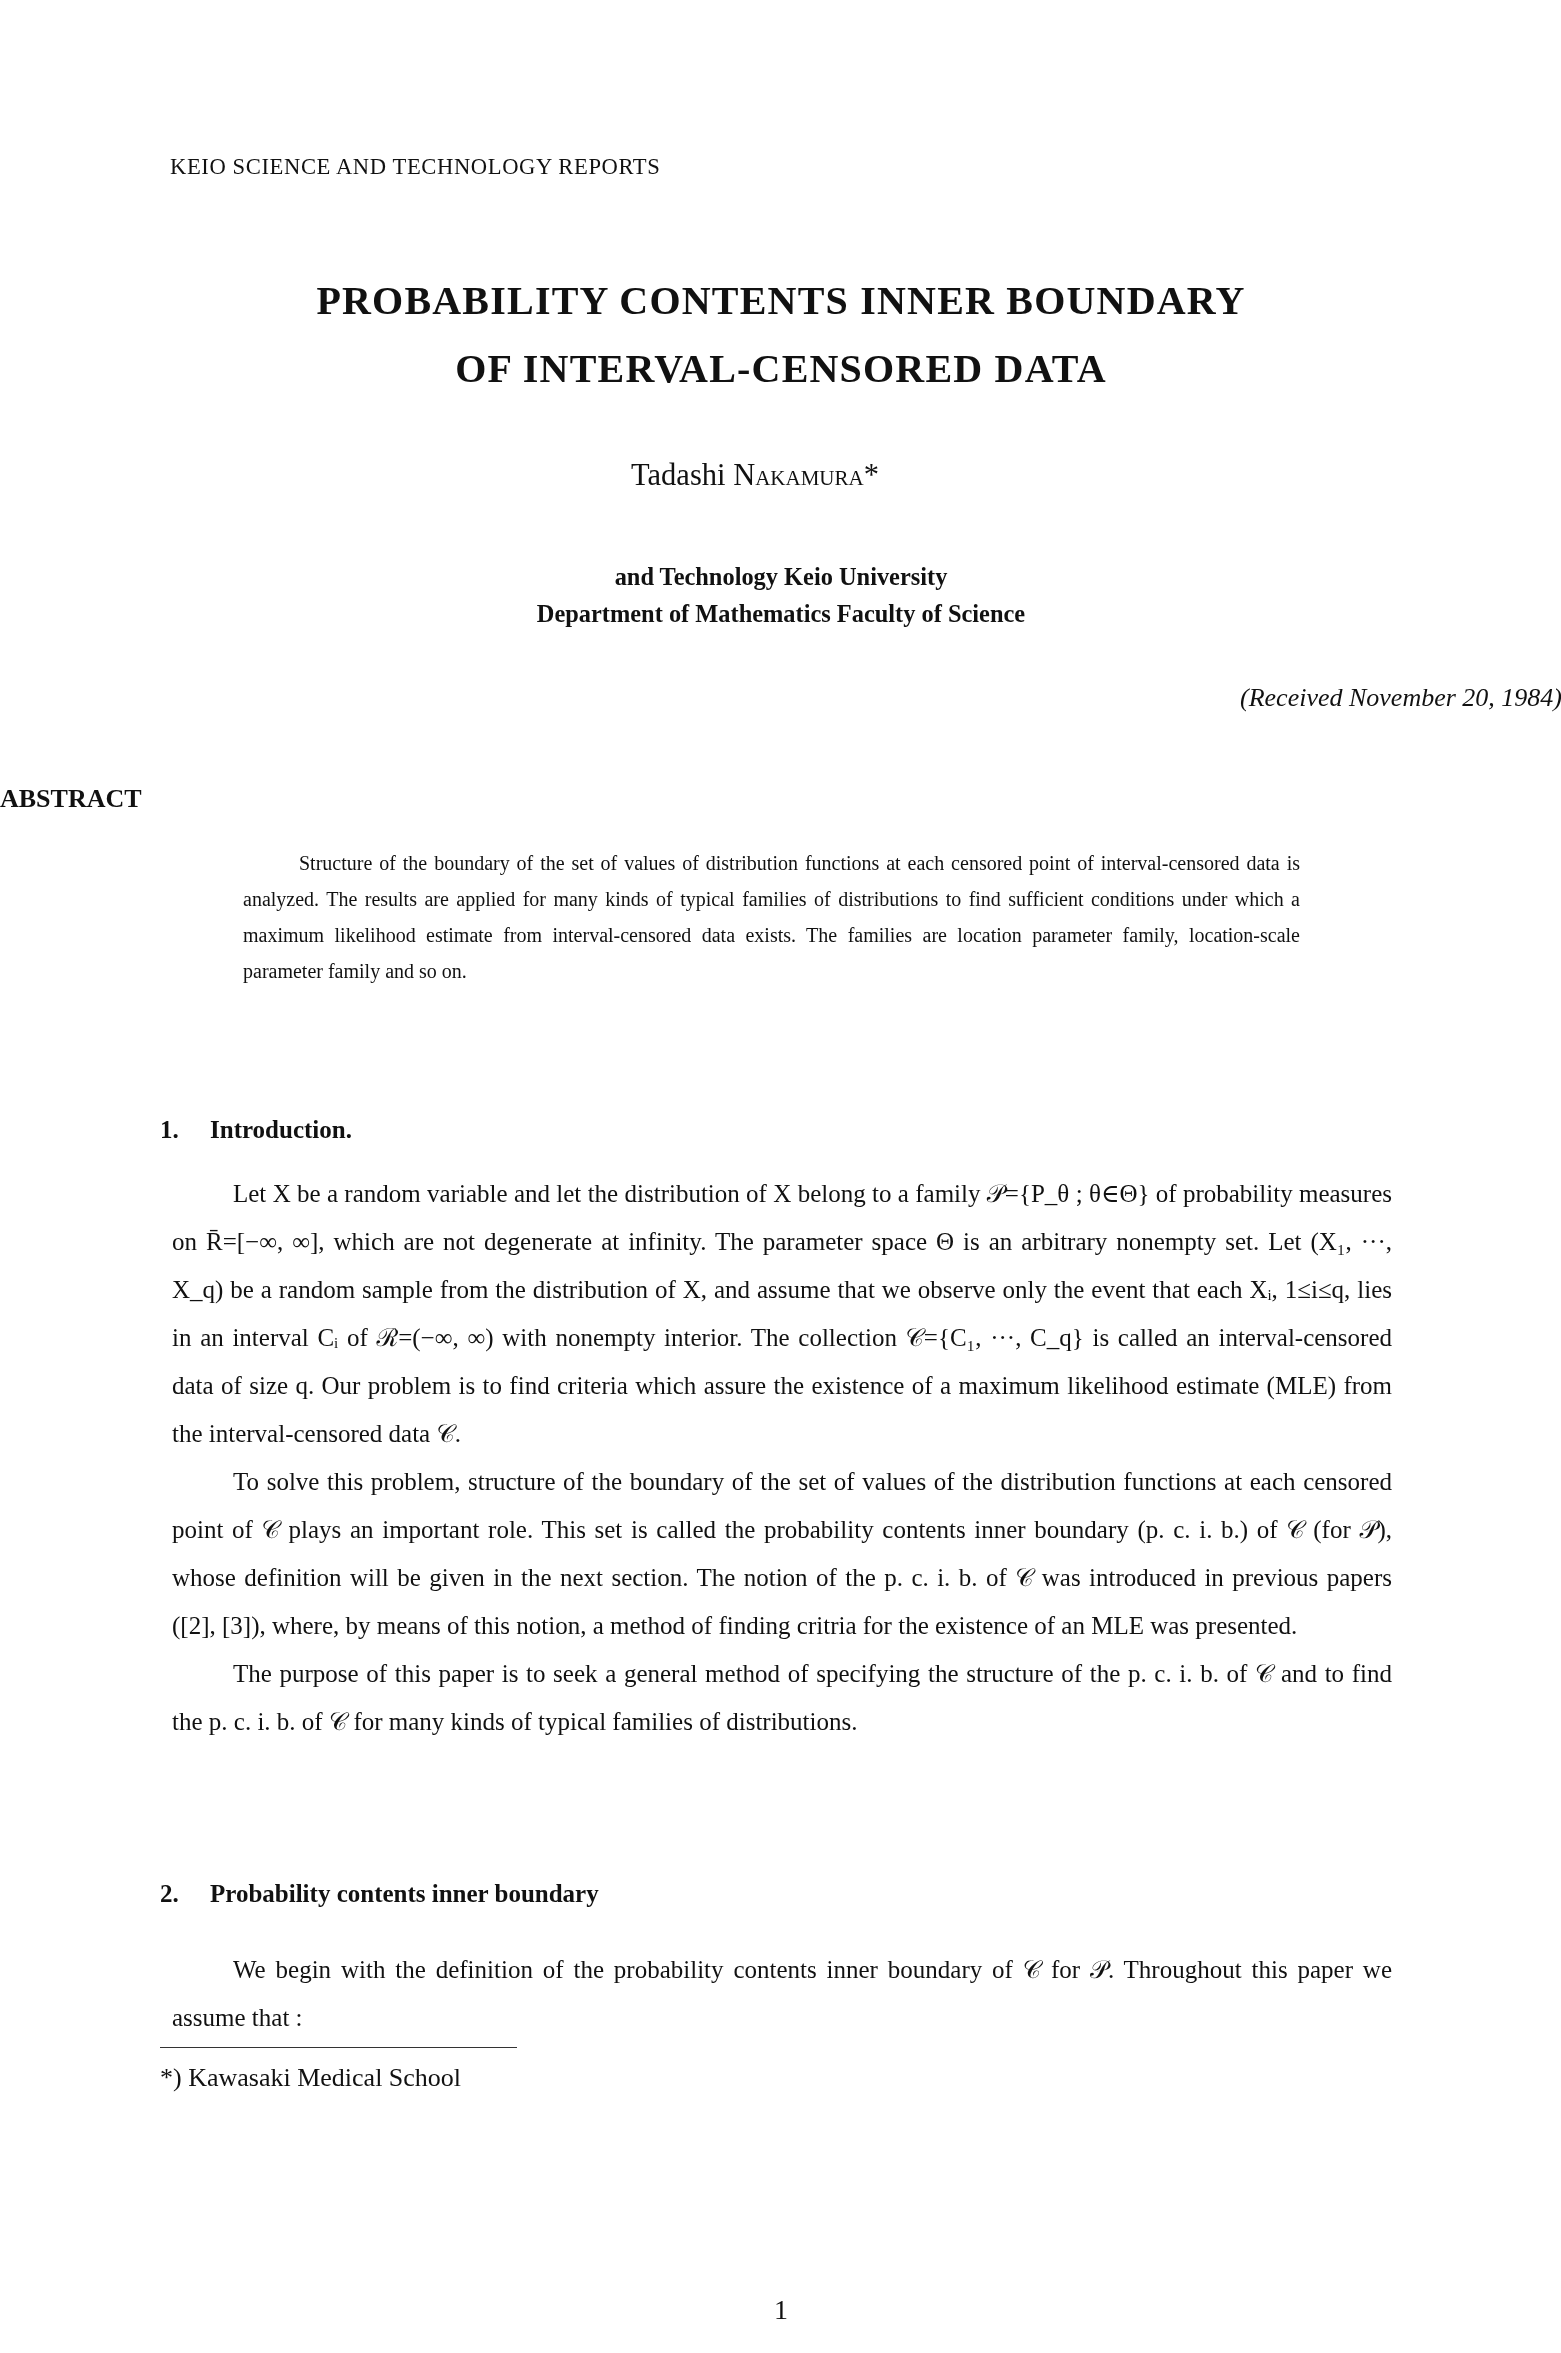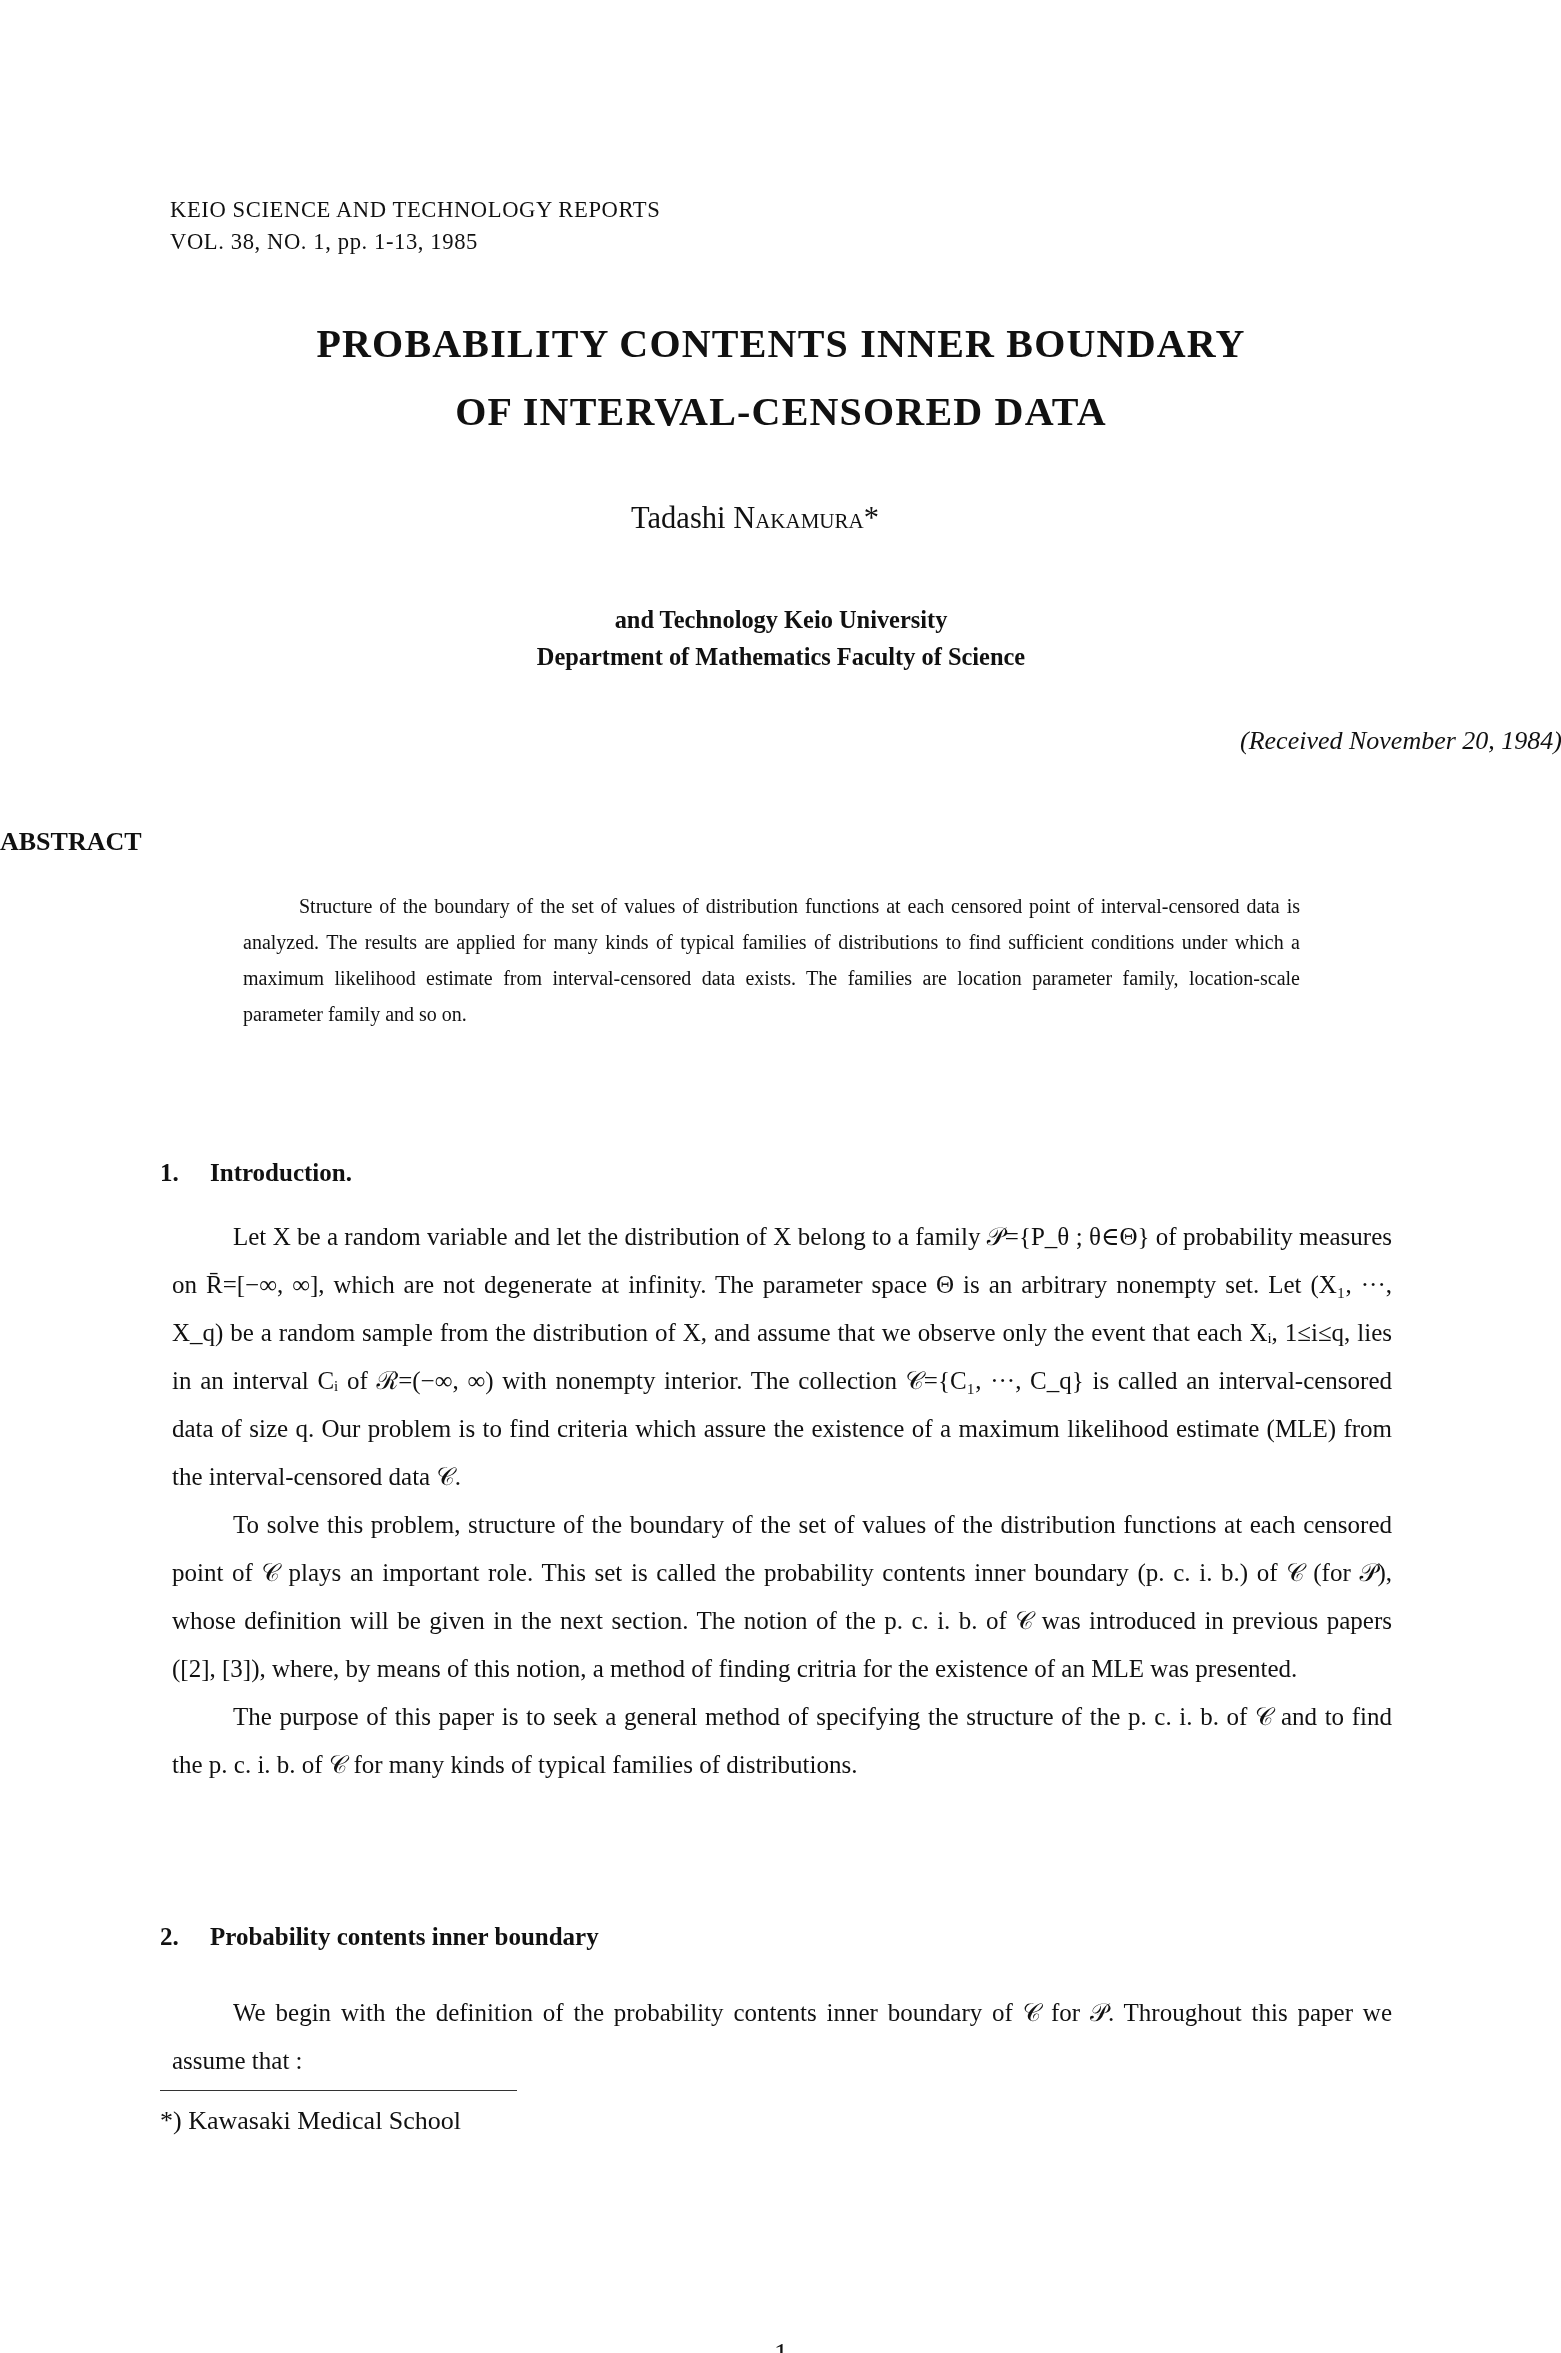--- a/index.html
+++ b/index.html
@@ -1,20 +1,20 @@
 <!DOCTYPE html>
 <html style="font-size:9.8px"><head>
 <meta charset="utf-8">
 <style>
   html, body { margin: 0; padding: 0; background: #ffffff; }
   body {
     width: 1562px; height: 2354px; position: relative; overflow: hidden;
     font-family: "Liberation Serif", "DejaVu Serif", serif; color: #111111;
   }
-  .abs { position: absolute; margin-top: 43px; }
+  .abs { position: absolute; }
   .journal {
     left: 170px; top: 151px; font-size: 22.6px; line-height: 32px;
     letter-spacing: 0.6px;
   }
   .title {
     left: 0; width: 1562px; top: 267px; text-align: center;
     font-weight: bold; font-size: 40px; line-height: 68px; letter-spacing: 1.2px;
   }
   .author {
     left: 0; width: 1510px; top: 458px; text-align: center; font-size: 30.5px;
@@ -54,21 +54,20 @@
   }
   .page-number {
     left: 0; width: 1562px; top: 2294px; text-align: center; font-size: 28px;
   }
 </style>
 </head>
 <body>
 
 <div class="abs journal">
   <div>KEIO SCIENCE AND TECHNOLOGY REPORTS</div>
-  <div>VOL. 38, NO. 1, pp. 1-13, 1985</div>
 </div>
 
 <div class="abs title">
   <div>PROBABILITY CONTENTS INNER BOUNDARY</div>
   <div>OF INTERVAL-CENSORED DATA</div>
 </div>
 
 <div class="abs author">
   <span>Tadashi </span><span class="sc">Nakamura</span><span>*</span>
 </div>

